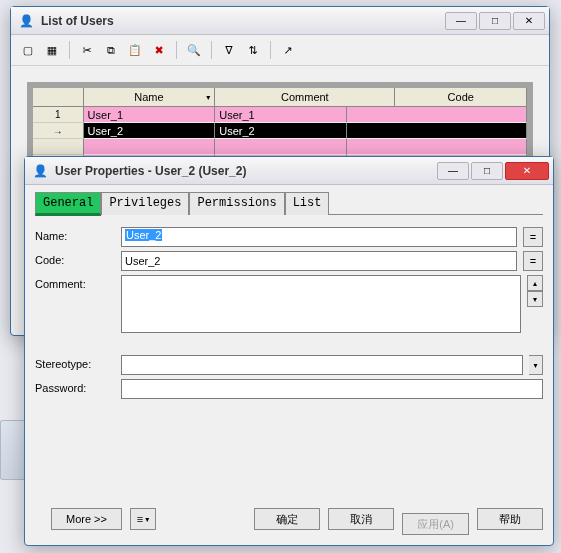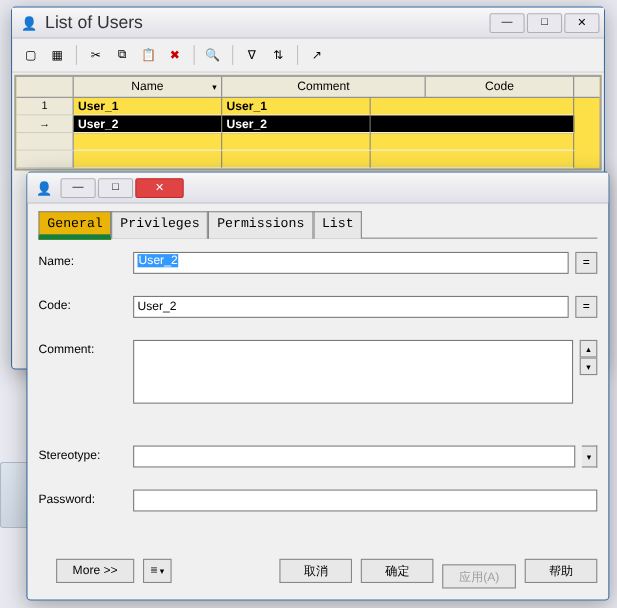--- a/index.html
+++ b/index.html
@@ -26,62 +26,62 @@
     border-bottom: 1px solid #c0c0c8;
     display: flex;
     align-items: center;
     padding: 0 4px 0 8px;
   }
   .titlebar .icon {
     width: 16px; height:16px; margin-right:6px;
     display:inline-flex; align-items:center; justify-content:center;
     font-size:12px;
   }
-  .titlebar .title { flex:1; color:#333; font-size:16px; }
+  .titlebar .title { flex:1; color:#333; font-size:12px;font-weight:bold; }
   .titlebar .controls { display:flex; gap:2px;}
   .tbtn {
     width: 32px; height:18px;
     border:1px solid #b0b0b8; background:#e8e8ee;
     border-radius:2px; display:flex;align-items:center;justify-content:center;
     font-size:10px; cursor:pointer;
   }
   .tbtn.close { background:#e04343; color:#fff; border-color:#c02828; width:44px;}
   .toolbar {
     padding:4px 6px; border-bottom:1px solid #d0d0d8;
     display:flex; align-items:center; gap:2px;
   }
   .tsep { width:1px; height:18px; background:#c0c0c8; margin:0 4px;}
   .ticon {
     width:22px; height:22px; display:flex;align-items:center;justify-content:center;
     border:1px solid transparent; cursor:pointer; border-radius:2px;
   }
   .grid {
-    margin:2px; border:2px solid #a3a3a3;
-    background:#fde047;
+    margin:16px; border:6px solid #a3a3a3;
+    background:#f9a8d4;
   }
   .grid-head { display:flex; background:#ece9d8; border-bottom:1px solid #888;}
   .gcol-rowh { width:52px; border-right:1px solid #888; height:18px;}
   .gcol { border-right:1px solid #888; height:18px; display:flex;align-items:center;justify-content:center; font-size:11px; position:relative;}
   .gcol.name{width:135px;} .gcol.code{width:135px;} .gcol.comment{width:185px;}
   .sort-arrow{position:absolute;right:4px;font-size:8px;}
   .grow { display:flex; height:16px;}
   .grow .rowh { width:52px; border-right:1px solid #888; border-bottom:1px solid #ccc; background:#ece9d8; text-align:center; font-size:10px; display:flex;align-items:center;justify-content:center;}
-  .gcell { border-right:1px solid #888; border-bottom:1px solid #eee; padding:0 4px; font-size:11px; display:flex;align-items:center;font-weight:bold;}
+  .gcell { border-right:1px solid #888; border-bottom:1px solid #eee; padding:0 4px; font-size:11px; display:flex;align-items:center;}
   .gcell.name{width:135px;} .gcell.code{width:135px;} .gcell.comment{width:185px;}
   .grow.selected .gcell { background:#000; color:#fff;}
   .grow.selected .rowh { background:#ece9d8;}
   .arrow-indicator{font-size:10px;}
 
   
   .dialog-body { padding: 6px 10px 10px 10px; }
   .tabs { display:flex; border-bottom:1px solid #888; margin-bottom:12px; font-family: "Courier New", monospace; font-size:12px;}
   .tab { padding:3px 7px; border:1px solid #888; border-bottom:none; background:#f0f0f0; margin-right:0px; cursor:pointer; position:relative; top:1px;}
-  .tab.active { background:#eab308; border-bottom:5px solid #15803d; margin-bottom:-1px;}
+  .tab.active { background:#22c55e; border-bottom:3px solid #15803d; margin-bottom:-1px;}
   .tab:not(.active){ background:#e8e8e8;}
-  .form-row { display:flex; align-items:flex-start; margin-bottom:20px; gap:6px;}
+  .form-row { display:flex; align-items:flex-start; margin-bottom:4px; gap:6px;}
   .form-label { width:80px; font-size:11px; padding-top:3px;}
   .form-input { flex:1; height:20px; border:1px solid #7a7a7a; background:#fff; padding:1px 3px; font-size:11px;}
   textarea.form-input { height:58px; resize:none;}
   .eqbtn { width:20px; height:20px; border:1px solid #888; background:#e8e8e8; display:flex;align-items:center;justify-content:center; font-size:11px; cursor:pointer;}
   .dd { width:14px; height:20px; border:1px solid #888; border-left:none; background:#e8e8e8; display:flex;align-items:center;justify-content:center;font-size:8px;cursor:pointer;}
   .scroll-stub { width:16px; display:flex;flex-direction:column;}
   .scroll-stub div{ width:16px;height:16px;border:1px solid #888;background:#e8e8e8;display:flex;align-items:center;justify-content:center;font-size:8px;}
   .button-row { position:absolute; bottom:10px; left:10px; right:10px; display:flex; align-items:center; gap:8px;padding-left:16px;}
   .btn { height:22px; padding:0 14px; border:1px solid #888; background:#e8e8e8; font-size:11px; cursor:pointer; min-width:66px;}
   .btn.disabled { color:#a0a0a0;margin-top:10px;}
@@ -158,20 +158,21 @@
       <div class="gcell name"></div>
       <div class="gcell code"></div>
       <div class="gcell comment"></div>
     </div>
   </div>
 </div>
 
 <div class="window" style="left:24px; top:156px; width:530px; height:390px;">
   <div class="titlebar">
     <span class="icon">👤</span>
+    <span class="title">User Properties - User_2 (User_2)</span>
     <div class="controls">
       <div class="tbtn">—</div>
       <div class="tbtn">□</div>
       <div class="tbtn close">✕</div>
     </div>
   </div>
   <div class="dialog-body">
     <div class="tabs">
       <div class="tab active">General</div>
       <div class="tab">Privileges</div>
@@ -217,18 +218,18 @@
     </div>
   </div>
 
   <div class="button-row">
     <button class="btn morebtn">More &gt;&gt;</button>
     <div class="menuicon">
       <span>≡</span>
       <span style="font-size:8px;">▾</span>
     </div>
     <div class="spacer"></div>
+    <button class="btn">确定</button>
     <button class="btn">取消</button>
-    <button class="btn">确定</button>
     <button class="btn disabled">应用(A)</button>
     <button class="btn">帮助</button>
   </div>
 </div>
 
 </body></html>

